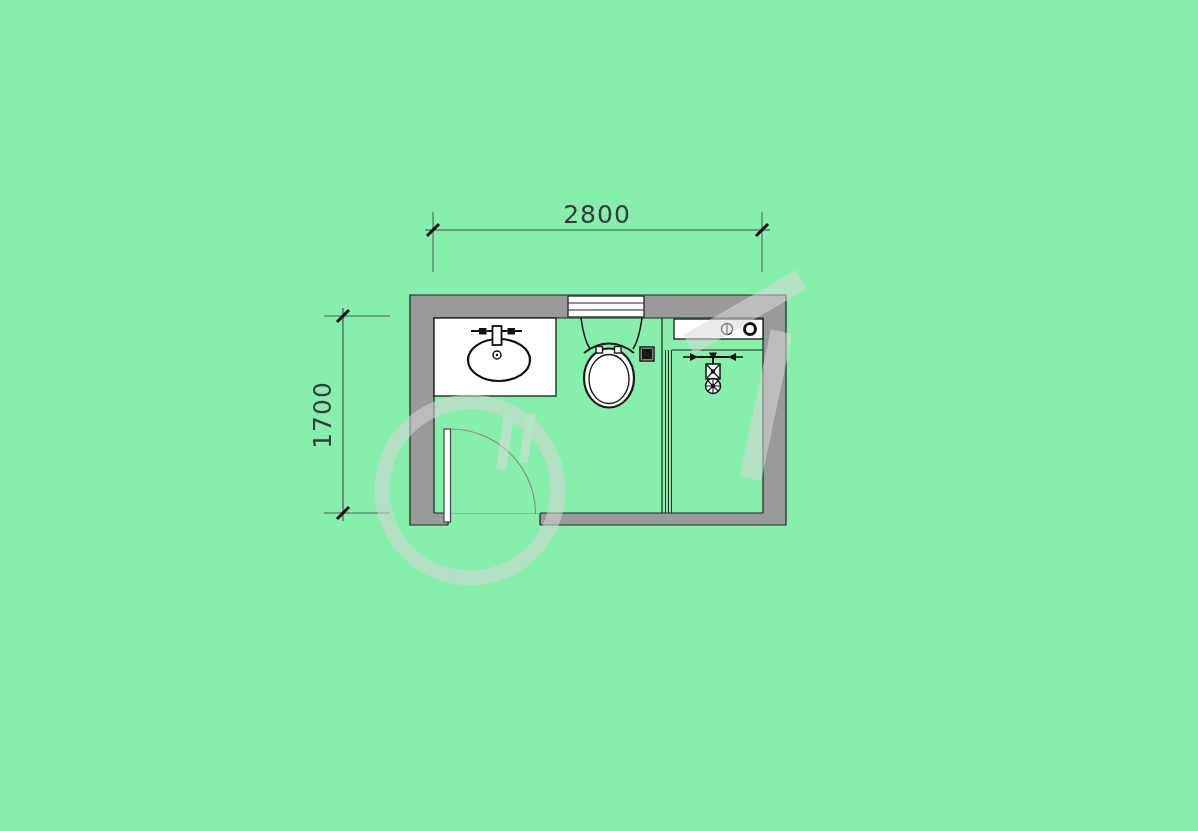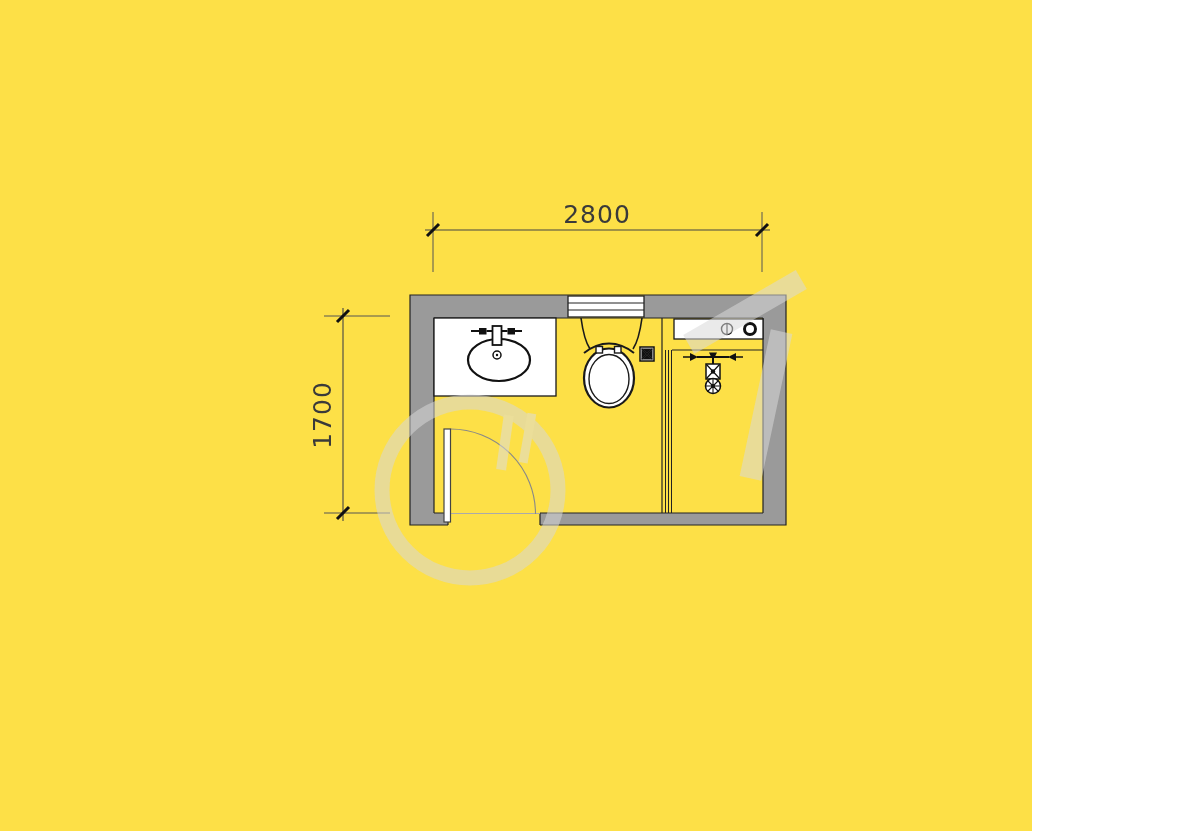--- a/index.html
+++ b/index.html
@@ -1,19 +1,19 @@
 <!DOCTYPE html>
 <html><head>
 <meta charset="utf-8">
 <style>
   html,body{margin:0;padding:0;background:#ffffff;}
   .canvas{
     position:relative;
-    width:1032px;height:831px;
-    background:#fde047;
+    width:1198px;height:831px;
+    background:#86efac;
     overflow:hidden;
     font-family:"DejaVu Sans", sans-serif;
   }
   svg{position:absolute;left:0;top:0;}
   .dim-text{
     font-family:"DejaVu Sans", sans-serif;
     font-size:25px;
     letter-spacing:1px;
     fill:#3a3a3a;
   }

